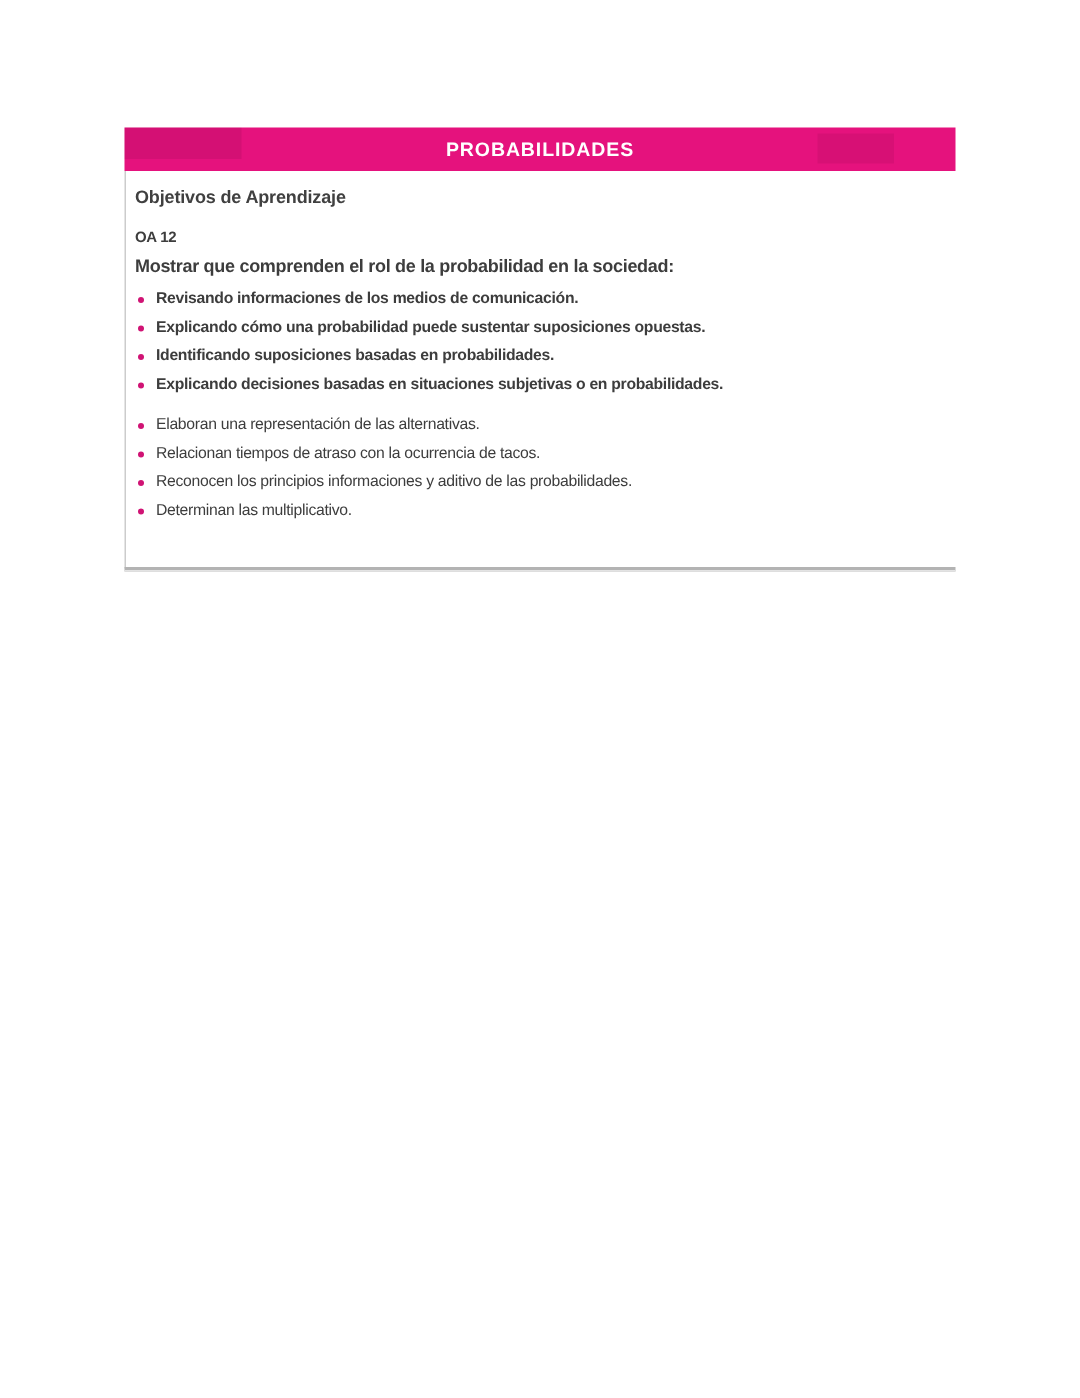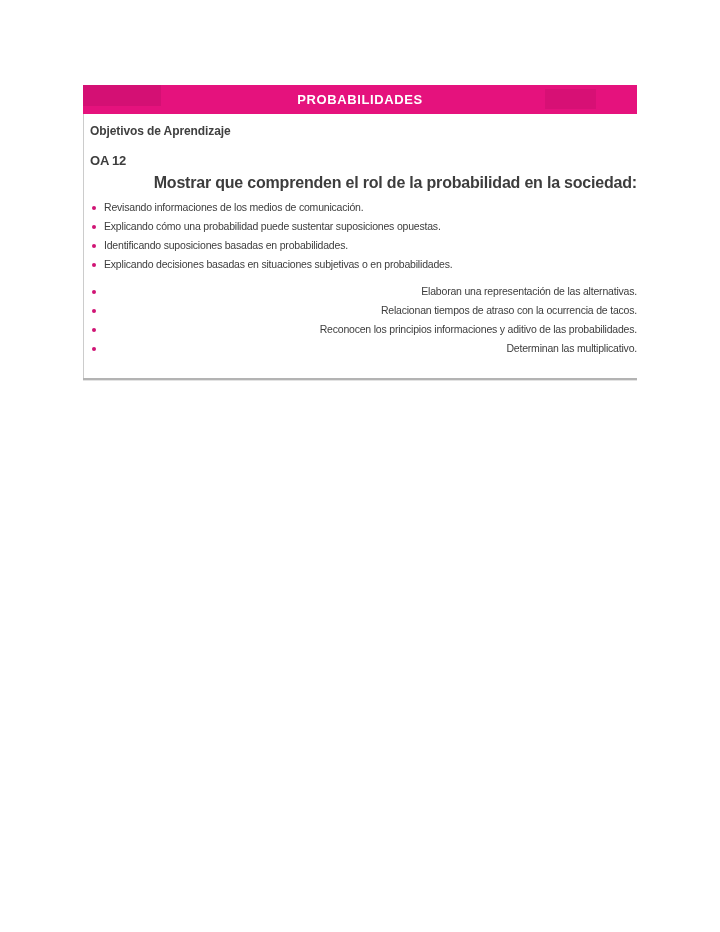--- a/index.html
+++ b/index.html
@@ -81,55 +81,54 @@
   }
   .section-heading {
     margin: 10px 0 0 0;
     color: #404040;
     font-size: 12px;
     font-weight: bold;
     letter-spacing: -0.1px;
   }
   .oa-code {
     margin: 15px 0 0 0;
-    font-size: 13px;
+    font-size: 10px;
     font-weight: bold;
     letter-spacing: -0.2px;
   }
   .intro {
     margin: 6px 0 0 0;
-    font-size: 16px;
+    font-size: 12px;
     font-weight: bold;
     letter-spacing: -0.2px;
-    text-align: right;
   }
   ul.bullet-list {
     margin: 6px 0 0 0;
     padding: 0;
     list-style: none;
   }
   ul.bullet-list li {
     position: relative;
     padding-left: 14px;
     line-height: 19px;
     font-size: 10.5px;
     letter-spacing: -0.2px;
   }
-  ul.bullet-list.bold li { font-weight: normal; }
+  ul.bullet-list.bold li { font-weight: bold; }
   .dot {
     position: absolute;
     left: 2px;
     top: 8px;
     width: 4px;
     height: 4px;
     border-radius: 50%;
     background: #d01374;
   }
   .second-heading { margin-top: 16px; }
-  ul.second-list { margin-top: 8px; text-align: right; }
+  ul.second-list { margin-top: 8px; }
 </style>
 </head>
 <body>
 
 <div class="page">
 
   <div class="banner">
     <span class="banner-shade-left"></span>
     <span class="banner-shade-right"></span>
     <span class="banner-title">PROBABILIDADES</span>

